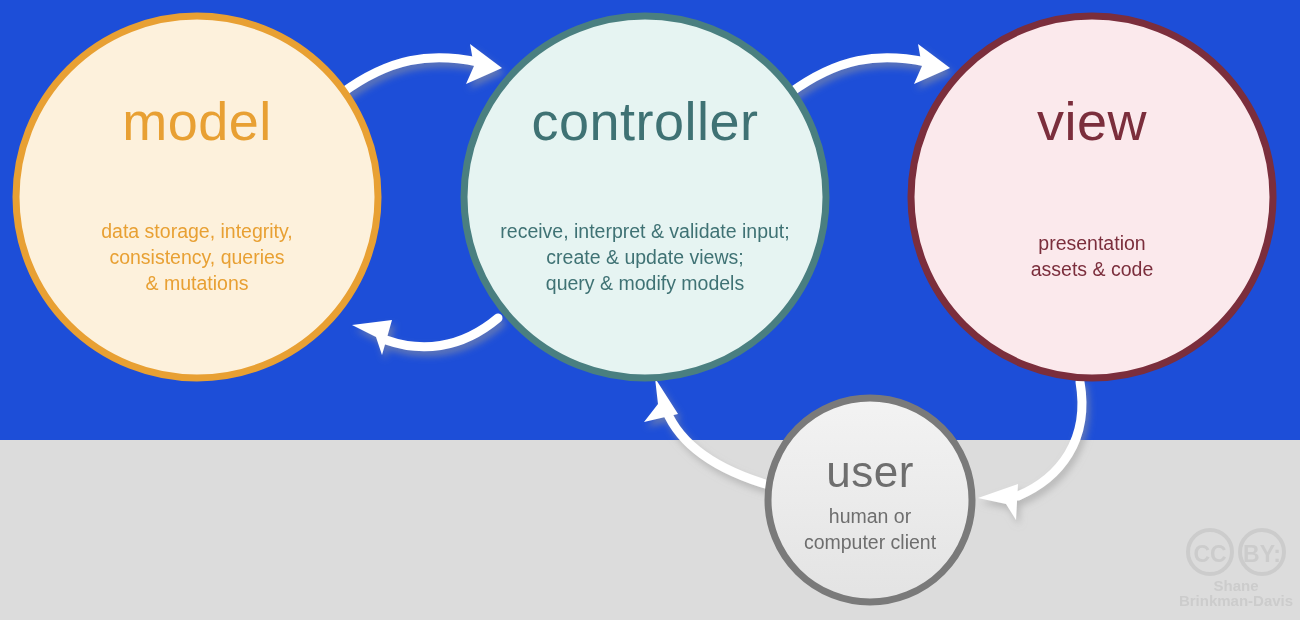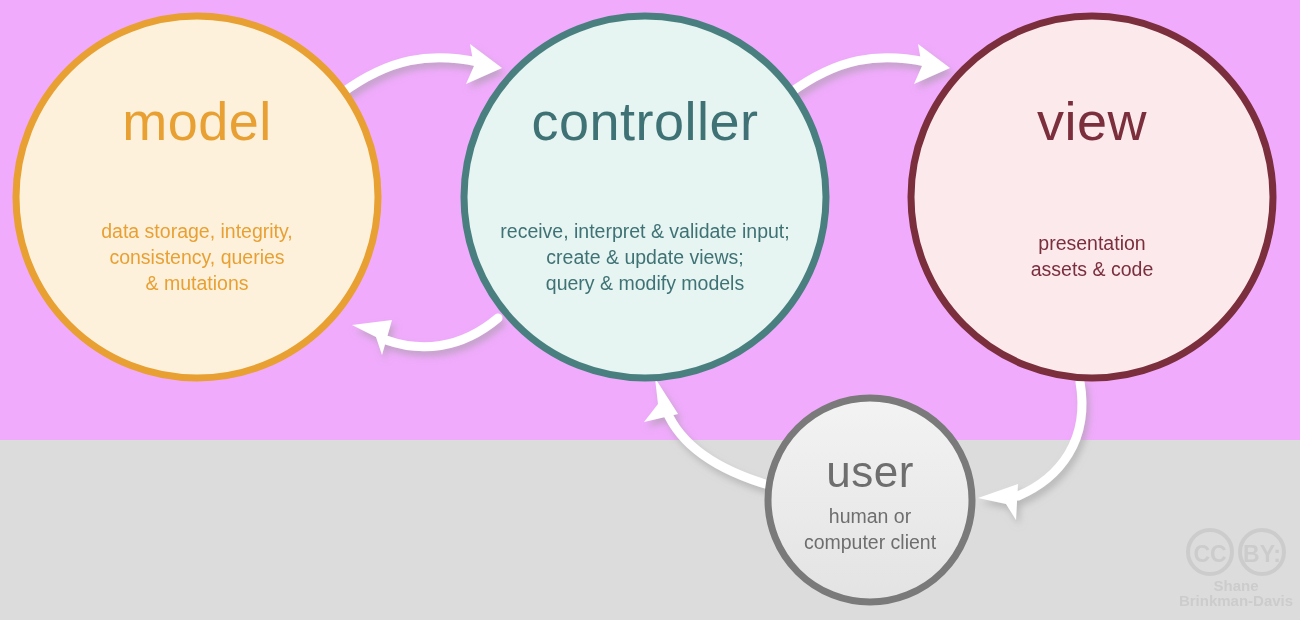--- a/index.html
+++ b/index.html
@@ -11,21 +11,21 @@
   body {
     width: 1300px;
     height: 620px;
     overflow: hidden;
     font-family: "Liberation Sans", sans-serif;
   }
   #stage {
     position: relative;
     width: 1300px;
     height: 440px;
-    background: #f0abfc;
+    background: #1d4ed8;
     text-decoration: underline;
   }
   #stage svg {
     position: absolute;
     top: 0;
     left: 0;
     width: 1300px;
     height: 620px;
   }
   .node-title {

